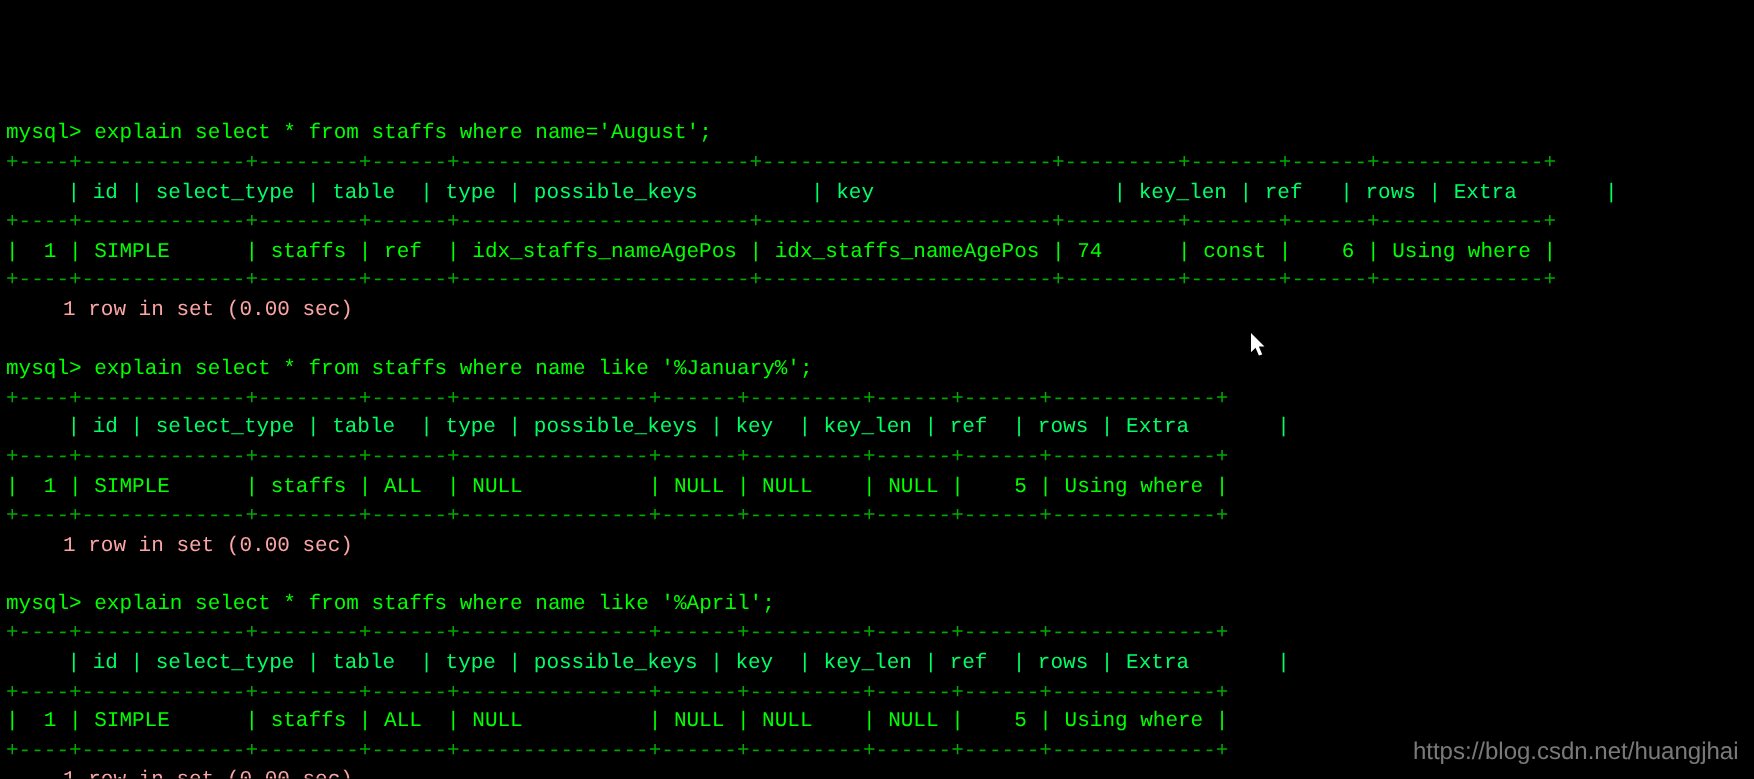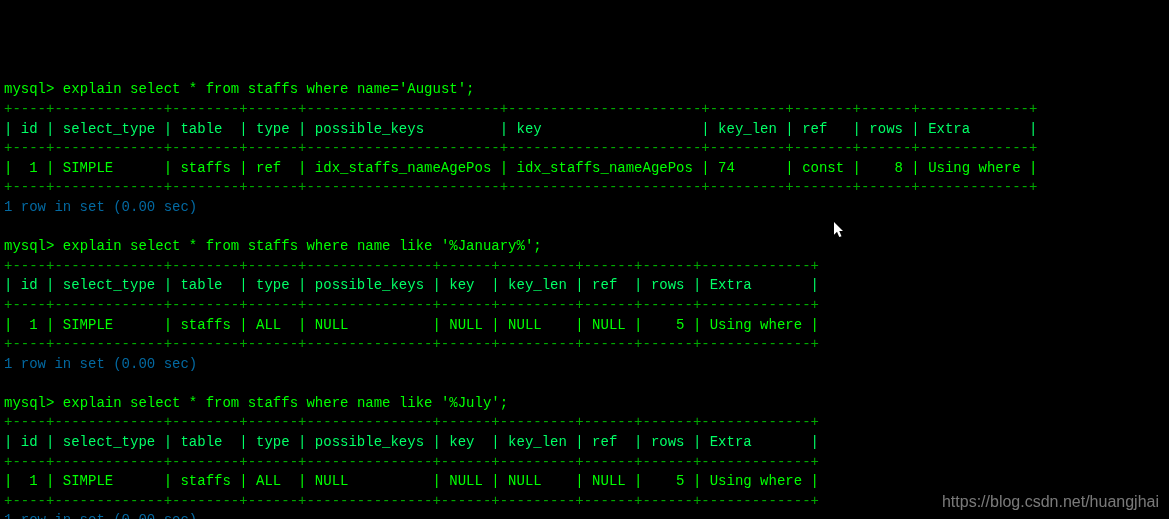--- a/index.html
+++ b/index.html
@@ -18,26 +18,28 @@
       position: relative;
     }
     .prompt {
       color: #00ff00;
     }
     .sep {
       color: #00aa00;
     }
     .hdr {
       color: #00ff66;
+      margin-left: 41px;
     }
     .val {
       color: #00ff00;
     }
     .footer {
-      color: #0369a1;
+      color: #fca5a5;
+      margin-left: 38px;
     }
     .watermark {
       position: absolute;
       bottom: 6px;
       right: 10px;
       color: rgba(220,220,220,0.55);
       font-family: Arial, sans-serif;
       font-size: 16px;
       white-space: nowrap;
     }
@@ -53,33 +55,33 @@
   </style>
 </head>
 <body>
 
 
 
 <div><span><span class="prompt">mysql&gt;</span> <span class="val">explain select * from staffs where name='August';</span>
 <span class="sep">+----+-------------+--------+------+-----------------------+-----------------------+---------+-------+------+-------------+</span>
 <span class="hdr">| id | select_type | table  | type | possible_keys         | key                   | key_len | ref   | rows | Extra       |</span>
 <span class="sep">+----+-------------+--------+------+-----------------------+-----------------------+---------+-------+------+-------------+</span>
-<span class="val">|  1 | SIMPLE      | staffs | ref  | idx_staffs_nameAgePos | idx_staffs_nameAgePos | 74      | const |    8 | Using where |</span>
+<span class="val">|  1 | SIMPLE      | staffs | ref  | idx_staffs_nameAgePos | idx_staffs_nameAgePos | 74      | const |    6 | Using where |</span>
 <span class="sep">+----+-------------+--------+------+-----------------------+-----------------------+---------+-------+------+-------------+</span>
 <span class="footer">1 row in set (0.00 sec)</span>
 </span>
 <span><span class="prompt">mysql&gt;</span> <span class="val">explain select * from staffs where name like '%January%';</span>
 <span class="sep">+----+-------------+--------+------+---------------+------+---------+------+------+-------------+</span>
 <span class="hdr">| id | select_type | table  | type | possible_keys | key  | key_len | ref  | rows | Extra       |</span>
 <span class="sep">+----+-------------+--------+------+---------------+------+---------+------+------+-------------+</span>
 <span class="val">|  1 | SIMPLE      | staffs | ALL  | NULL          | NULL | NULL    | NULL |    5 | Using where |</span>
 <span class="sep">+----+-------------+--------+------+---------------+------+---------+------+------+-------------+</span>
 <span class="footer">1 row in set (0.00 sec)</span>
 </span>
-<span><span class="prompt">mysql&gt;</span> <span class="val">explain select * from staffs where name like '%July';</span>
+<span><span class="prompt">mysql&gt;</span> <span class="val">explain select * from staffs where name like '%April';</span>
 <span class="sep">+----+-------------+--------+------+---------------+------+---------+------+------+-------------+</span>
 <span class="hdr">| id | select_type | table  | type | possible_keys | key  | key_len | ref  | rows | Extra       |</span>
 <span class="sep">+----+-------------+--------+------+---------------+------+---------+------+------+-------------+</span>
 <span class="val">|  1 | SIMPLE      | staffs | ALL  | NULL          | NULL | NULL    | NULL |    5 | Using where |</span>
 <span class="sep">+----+-------------+--------+------+---------------+------+---------+------+------+-------------+</span>
 <span class="footer">1 row in set (0.00 sec)</span>
 </span>
 </div>
 
 <svg class="cursor" viewBox="0 0 16 24">

